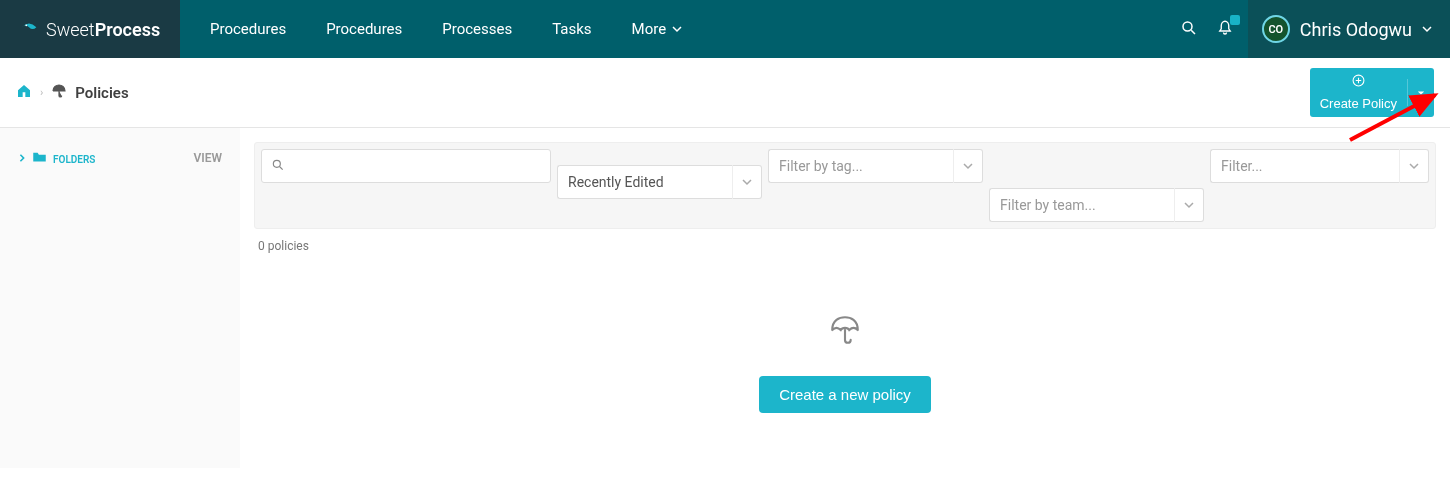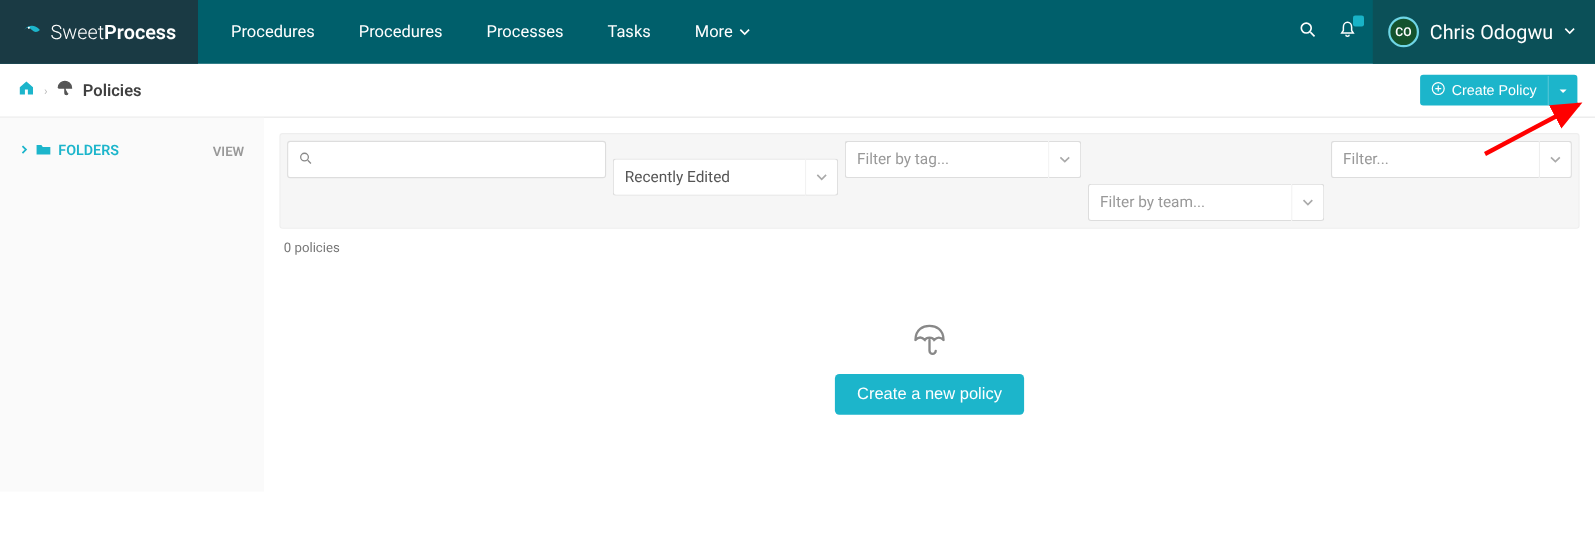--- a/index.html
+++ b/index.html
@@ -22,28 +22,28 @@
   .user-area { background: #0b5058; height: 58px; display: flex; align-items: center; padding: 0 18px 0 14px; gap: 10px; cursor: pointer;}
   .avatar { width: 28px; height: 28px; border-radius: 50%; background: #14532d; border: 2px solid #6fd6e6; display: flex; align-items: center; justify-content: center; font-size: 11px; font-weight: 600; color: #fff; }
   .user-name { font-size: 18px; color:#fff; }
   
   
   .breadcrumb-bar { display: flex; align-items: center; justify-content: space-between; padding: 10px 16px; border-bottom: 1px solid #e5e5e5; }
   .breadcrumb { display: flex; align-items: center; gap: 8px; color: #555; font-size: 15px; }
   .bc-sep { color: #bbb; font-size:11px;}
   .bc-title { font-weight: 600; color: #404040; }
   .create-btn { background: #1cb5cb; color: #fff; border: none; border-radius: 3px; display: flex; align-items: center; font-size: 13px; cursor: pointer; overflow:hidden;}
-  .create-btn-main { padding: 6px 10px; display:flex; align-items:flex-start; gap:6px;}
+  .create-btn-main { padding: 6px 10px; display:flex; align-items:center; gap:6px;flex-direction:column;}
   .create-btn-caret { padding: 6px 9px; border-left: 1px solid rgba(255,255,255,0.25);}
   
   
   .content { display: flex; }
   .sidebar { width: 240px; padding: 22px 18px; background: #fafafa; min-height: 340px;}
   .folders-row { display: flex; align-items: center; justify-content: space-between; }
-  .folders-label { color: #1cb5cb; font-weight: 600; font-size: 13px; display: flex; align-items: center; gap: 6px; cursor:pointer;}
+  .folders-label { color: #1cb5cb; font-weight: 600; font-size: 10px; display: flex; align-items: flex-end; gap: 6px; cursor:pointer;}
   .view-label { color: #999; font-size: 12px; font-weight: 600; cursor:pointer;}
   
   .main { flex: 1; padding: 14px 14px 0 14px; }
   .filter-bar { display: flex; gap: 6px; background: #f6f6f6; padding: 6px; border: 1px solid #eee; border-radius: 3px; }
   .search-box { flex: 0 0 290px; position: relative; }
   .search-box input { width: 100%; height: 34px; padding: 0 10px 0 32px; border: 1px solid #ddd; border-radius: 3px; font-size: 14px; }
   .search-box .sicon { position: absolute; left: 10px; top: 9px; color: #888; }
   .select-box { position: relative; flex: 0 0 205px; }
   .select-box.first { flex: 0 0 205px; margin-top: 16px; }
   .select-box.tag { flex: 0 0 215px; }
@@ -51,21 +51,21 @@
   .select-box.last { flex: 1; min-width: 180px; }
   .select-inner { display:flex; width:100%; height:34px; }
   .select-box .txt { flex:1; height: 34px; line-height:32px; border: 1px solid #ddd; border-right:none; border-radius: 3px 0 0 3px; padding: 0 10px; font-size: 14px; background: #fff; color: #555; }
   .select-box .txt.placeholder { color: #999; }
   .select-box .caret { width: 30px; height: 34px; border: 1px solid #ddd; border-left: 1px solid #eee; border-radius: 0 3px 3px 0; background:#fff; display:flex; align-items:center; justify-content:center; color: #aaa; }
   
   .count { font-size: 12px; color: #777; padding: 10px 4px; }
   
   .empty { text-align: center; padding: 50px 0 30px 0; color: #666; }
   .empty-title { font-size: 22px; color: #555; margin-top: 10px; }
-  .empty-btn { margin-top: 10px; background: #1cb5cb; color: #fff; border: none; padding: 10px 20px; border-radius: 4px; font-size: 15px; cursor: pointer; }
+  .empty-btn { margin-top: 26px; background: #1cb5cb; color: #fff; border: none; padding: 10px 20px; border-radius: 4px; font-size: 15px; cursor: pointer; }
   
   .arrow-annotation { position: absolute; pointer-events: none; }
 </style>
 </head>
 <body>
 
 <div class="header">
   <div class="logo-area">
     <span class="logo-icon">
       <svg width="22" height="22" viewBox="0 0 24 24" fill="none">

